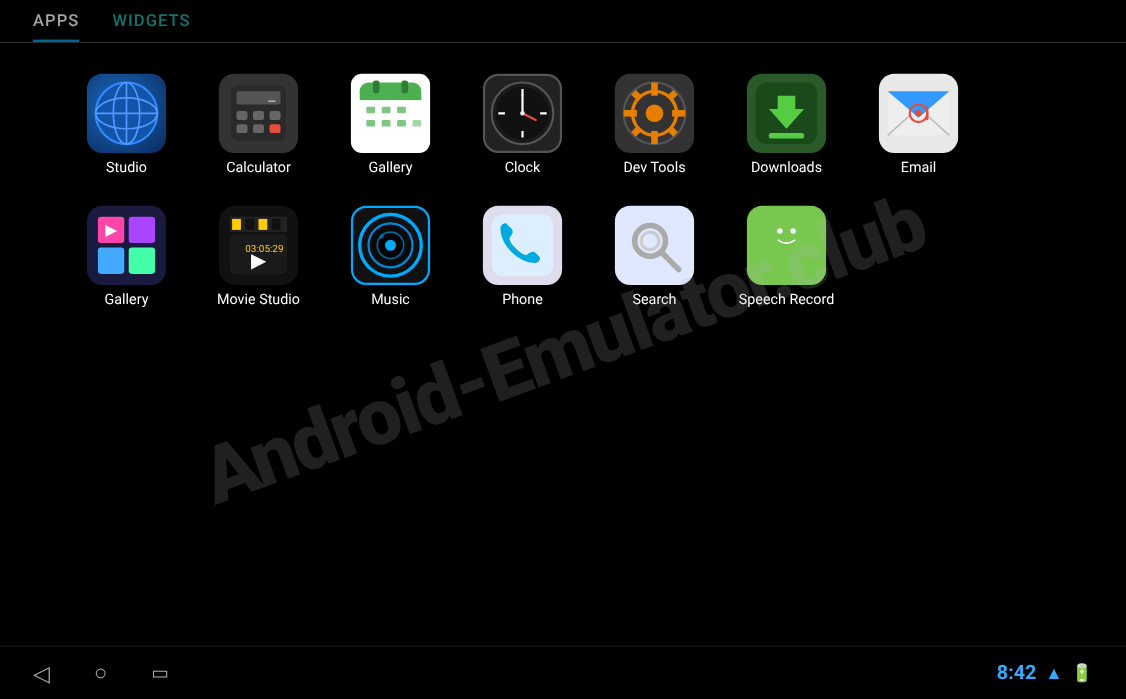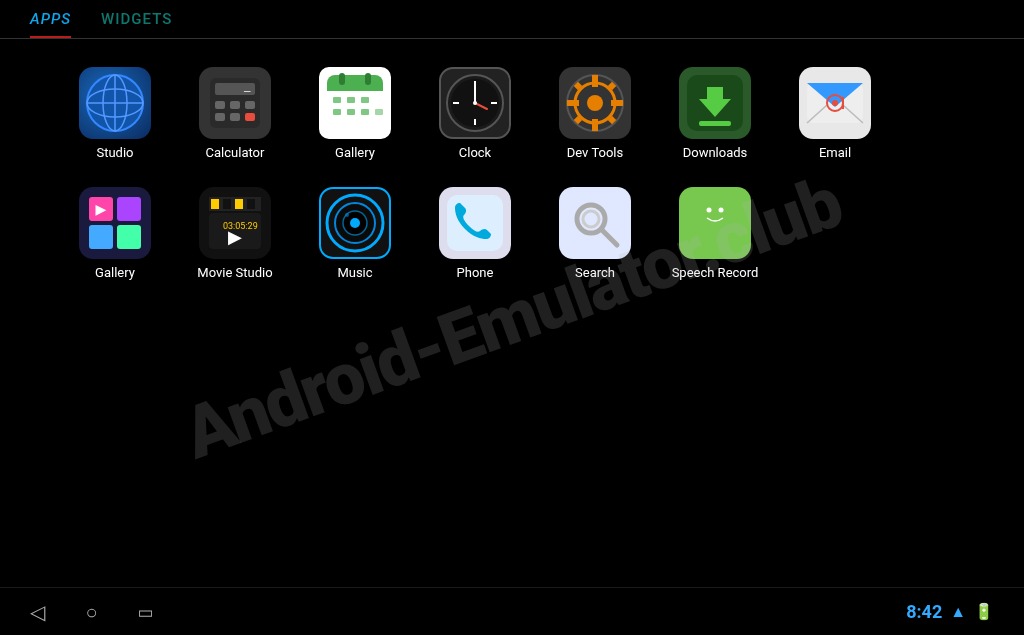--- a/index.html
+++ b/index.html
@@ -37,23 +37,22 @@
     .tab {
       color: #0f766e;
       font-size: 15px;
       font-weight: 500;
       padding-bottom: 8px;
       cursor: pointer;
       letter-spacing: 1px;
       text-transform: uppercase;
     }
     .tab.active {
-      color: #0ea5e9;
-      border-bottom: 2px solid #b91c1c;
-      font-style: italic;
+      color: #a3a3a3;
+      border-bottom: 2px solid #0369a1;
     }
 
     
     .app-grid {
       display: flex;
       flex-wrap: wrap;
       padding: 20px 60px;
       gap: 10px;
       align-content: flex-start;
     }

